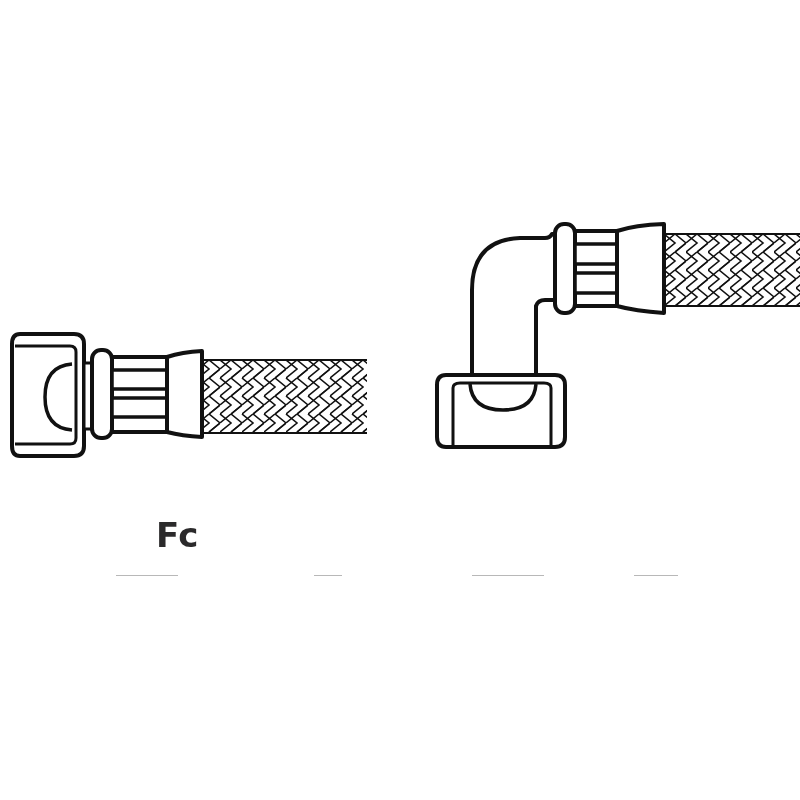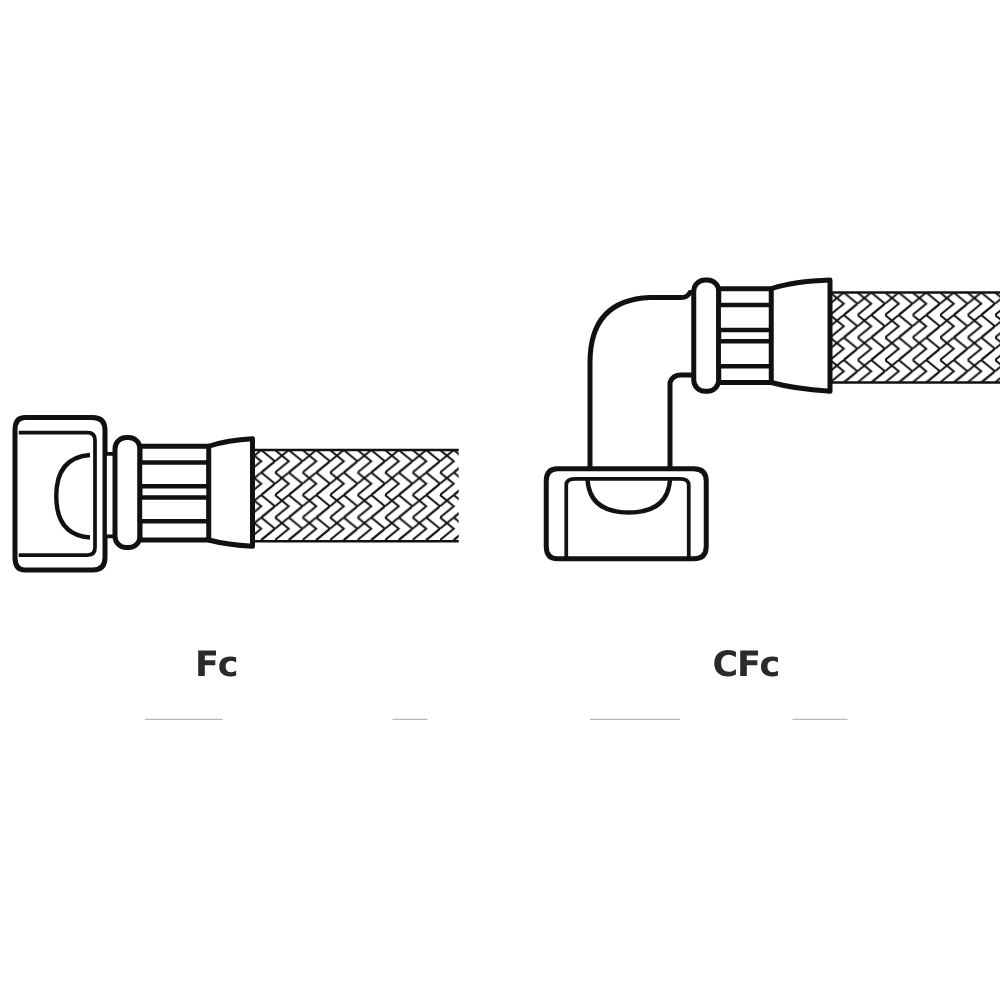--- a/index.html
+++ b/index.html
@@ -1,18 +1,18 @@
 <!DOCTYPE html>
 <html><head>
 <meta charset="utf-8">
 <style>
   html,body{margin:0;padding:0;background:#ffffff;}
   #canvas{position:relative;width:800px;height:800px;overflow:hidden;background:#ffffff;}
   svg{position:absolute;left:0;top:0;}
-  .lbl{position:absolute;font-family:"DejaVu Sans",sans-serif;font-weight:bold;color:#2b2a2b;font-size:28px;letter-spacing:-1px;line-height:1;}
+  .lbl{position:absolute;font-family:"DejaVu Sans",sans-serif;font-weight:bold;color:#2b2a2b;font-size:34px;letter-spacing:-1px;line-height:1;}
   .uline{position:absolute;height:1px;background:#b8b8b8;}
 </style>
 </head>
 <body>
 
 <div id="canvas">
 <svg width="800" height="800" viewBox="0 0 800 800" xmlns="http://www.w3.org/2000/svg">
   <defs>
     <pattern id="braid" x="0" y="0" width="22" height="18" patternUnits="userSpaceOnUse">
       <rect width="22" height="18" fill="#ffffff"></rect>
@@ -73,19 +73,18 @@
     <g>
       <rect x="575" y="231" width="44" height="75" fill="#fff"></rect>
       <rect x="575" y="244" width="42" height="20" fill="#fff" stroke-width="3.5"></rect>
       <rect x="575" y="273" width="42" height="20" fill="#fff" stroke-width="3.5"></rect>
       <path d="M617 231 Q635 225 664 224 L664 313 Q635 311 617 306 Z" fill="#fff"></path>
     </g>
   </g>
 </svg>
 
 <div class="lbl" style="left:156px;top:518px;">Fc</div>
-<div class="lbl" style="left:570px;top:518px;">CFc</div>
 
 <div class="uline" style="left:116px;top:575px;width:62px;"></div>
 <div class="uline" style="left:314px;top:575px;width:28px;"></div>
 <div class="uline" style="left:472px;top:575px;width:72px;"></div>
 <div class="uline" style="left:634px;top:575px;width:44px;"></div>
 </div>
 
 </body></html>

